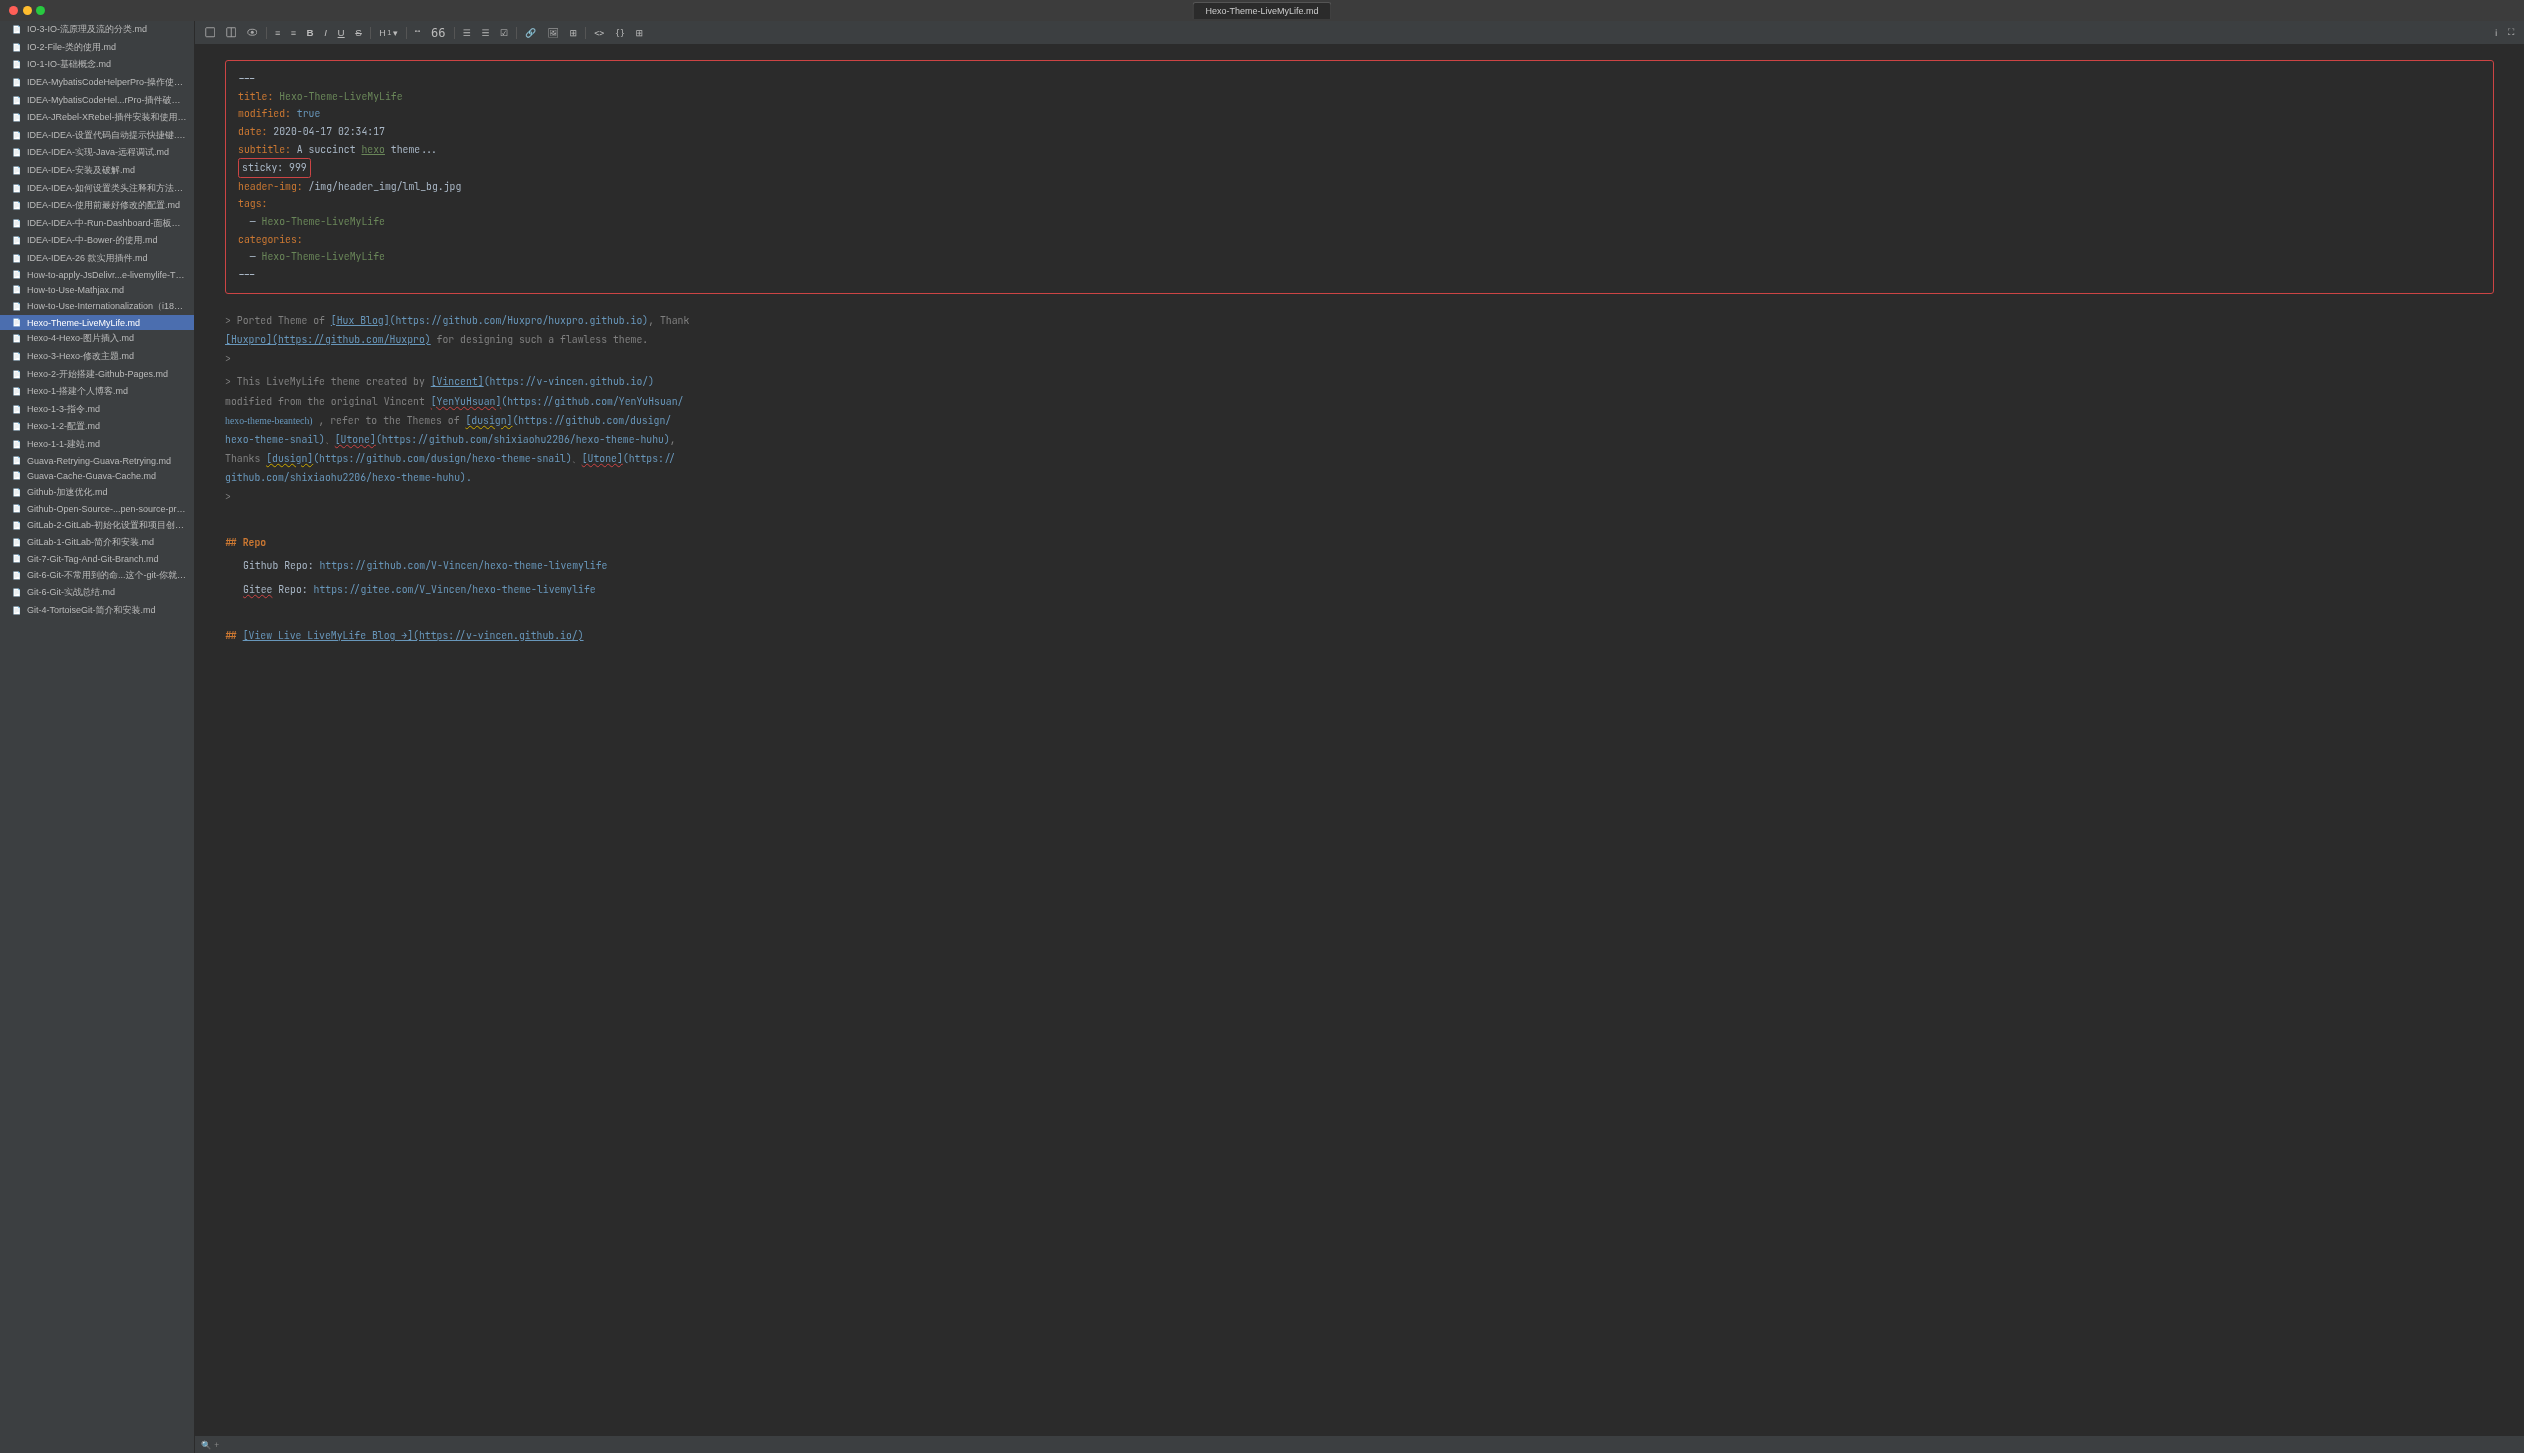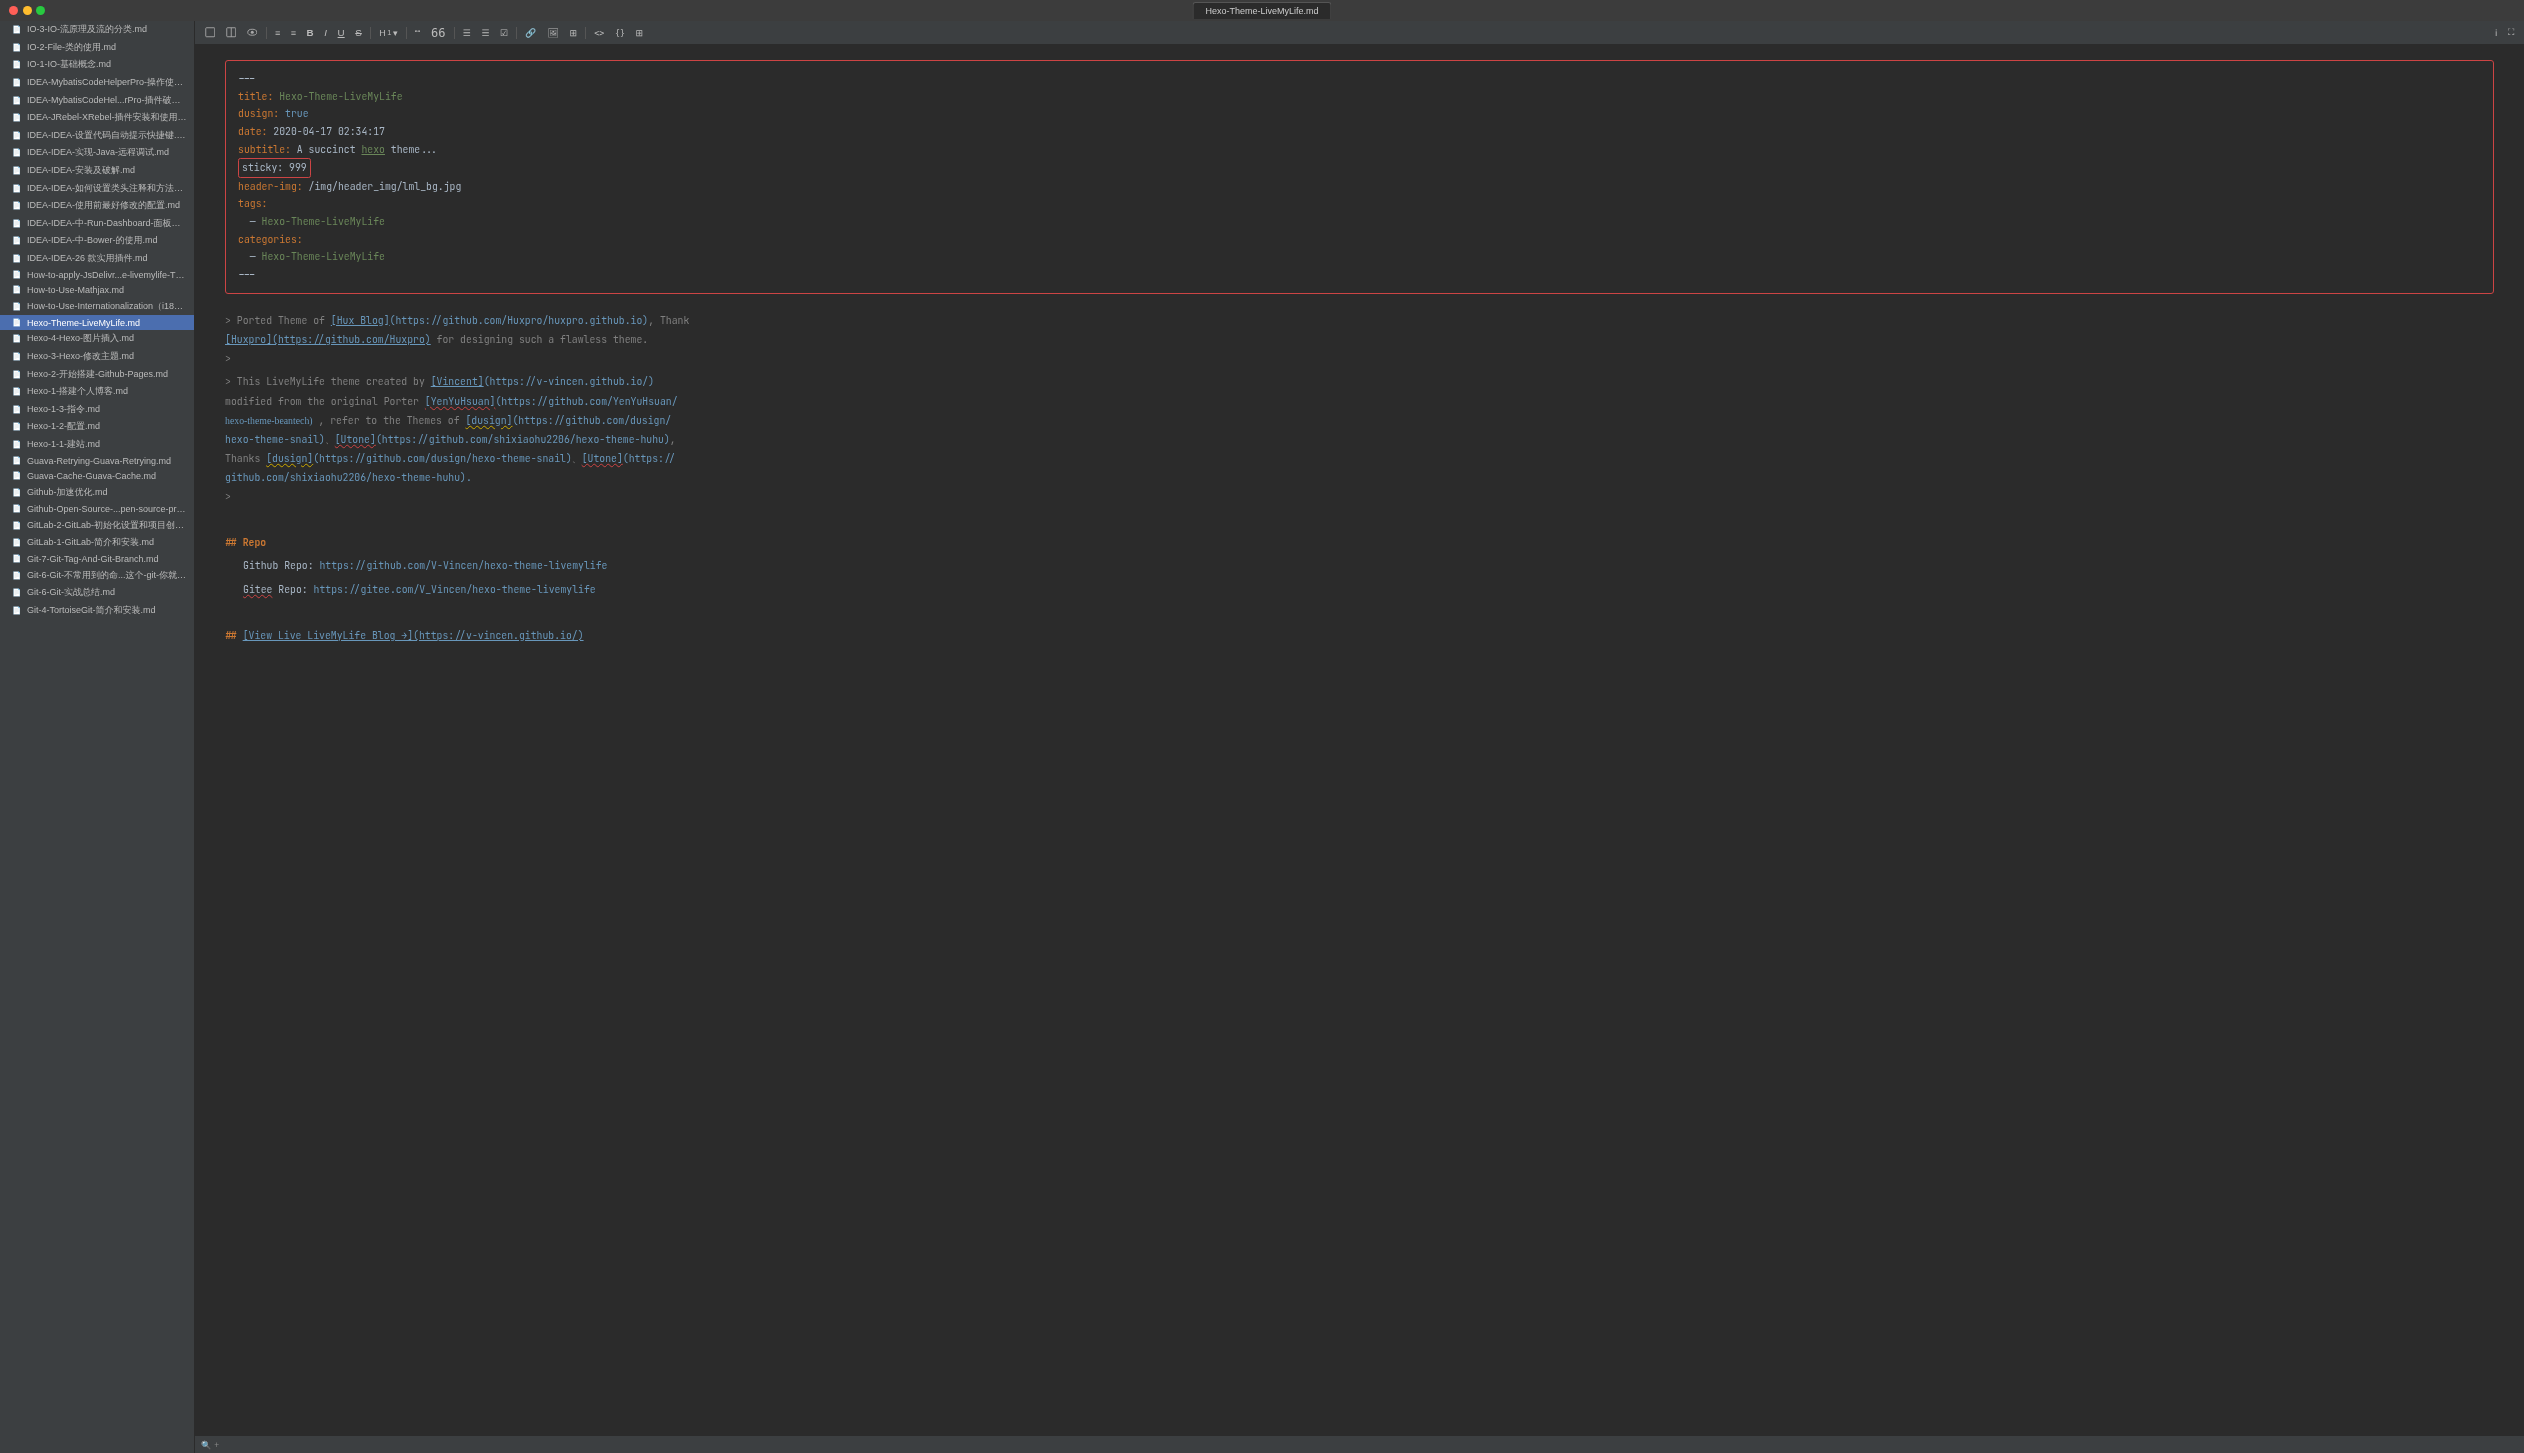--- a/index.html
+++ b/index.html
@@ -428,21 +428,21 @@
 
     <div class="editor-wrapper">
       <div class="editor-content">
 
         <div class="front-matter-box">
           <div class="front-matter-line">---</div>
           <div class="front-matter-line">
             <span class="fm-key">title: </span><span class="fm-value">Hexo-Theme-LiveMyLife</span>
           </div>
           <div class="front-matter-line">
-            <span class="fm-key">dusign: </span><span class="fm-value-blue">true</span>
+            <span class="fm-key">modified: </span><span class="fm-value-blue">true</span>
           </div>
           <div class="front-matter-line">
             <span class="fm-key">date: </span><span>2020-04-17 02:34:17</span>
           </div>
           <div class="front-matter-line">
             <span class="fm-key">subtitle: </span><span>A succinct</span> <span class="fm-value" style="text-decoration: underline;">hexo</span> <span>theme...</span>
           </div>
           <div class="front-matter-line">
             <span class="fm-highlighted">sticky: 999</span>
           </div>
@@ -473,21 +473,21 @@
             <span class="link">[Huxpro](https://github.com/Huxpro)</span><span style="color:#808080;"> for designing such a flawless theme.</span>
           </div>
           <div class="content-blockquote" style="color:#808080;">&gt;</div>
 
           <div style="margin:6px 0;"></div>
 
           <div class="content-blockquote">
             <span style="color:#808080;">&gt; This LiveMyLife theme created by </span><span class="link">[Vincent]</span><span style="color:#6897bb;">(https://v-vincen.github.io/)</span>
           </div>
           <div class="content-blockquote">
-            <span style="color:#808080;">modified from the original Porter </span><span class="link squiggly">[YenYuHsuan]</span><span style="color:#6897bb;">(https://github.com/YenYuHsuan/</span>
+            <span style="color:#808080;">modified from the original Vincent </span><span class="link squiggly">[YenYuHsuan]</span><span style="color:#6897bb;">(https://github.com/YenYuHsuan/</span>
           </div>
           <div class="content-blockquote">
             <span style="color:#6897bb;font-family:Liberation Serif, serif;">hexo-theme-beantech)</span><span style="color:#808080;"> , refer to the Themes of </span><span class="link squiggly-yellow">[dusign]</span><span style="color:#6897bb;">(https://github.com/dusign/</span>
           </div>
           <div class="content-blockquote">
             <span style="color:#6897bb;">hexo-theme-snail)</span><span style="color:#808080;">、</span><span class="link squiggly">[Utone]</span><span style="color:#6897bb;">(https://github.com/shixiaohu2206/hexo-theme-huhu)</span><span style="color:#808080;">,</span>
           </div>
           <div class="content-blockquote">
             <span style="color:#808080;">Thanks </span><span class="link squiggly-yellow">[dusign]</span><span style="color:#6897bb;">(https://github.com/dusign/hexo-theme-snail)</span><span style="color:#808080;">、</span><span class="link squiggly">[Utone]</span><span style="color:#6897bb;margin-top:19px;">(https://</span>
           </div>

